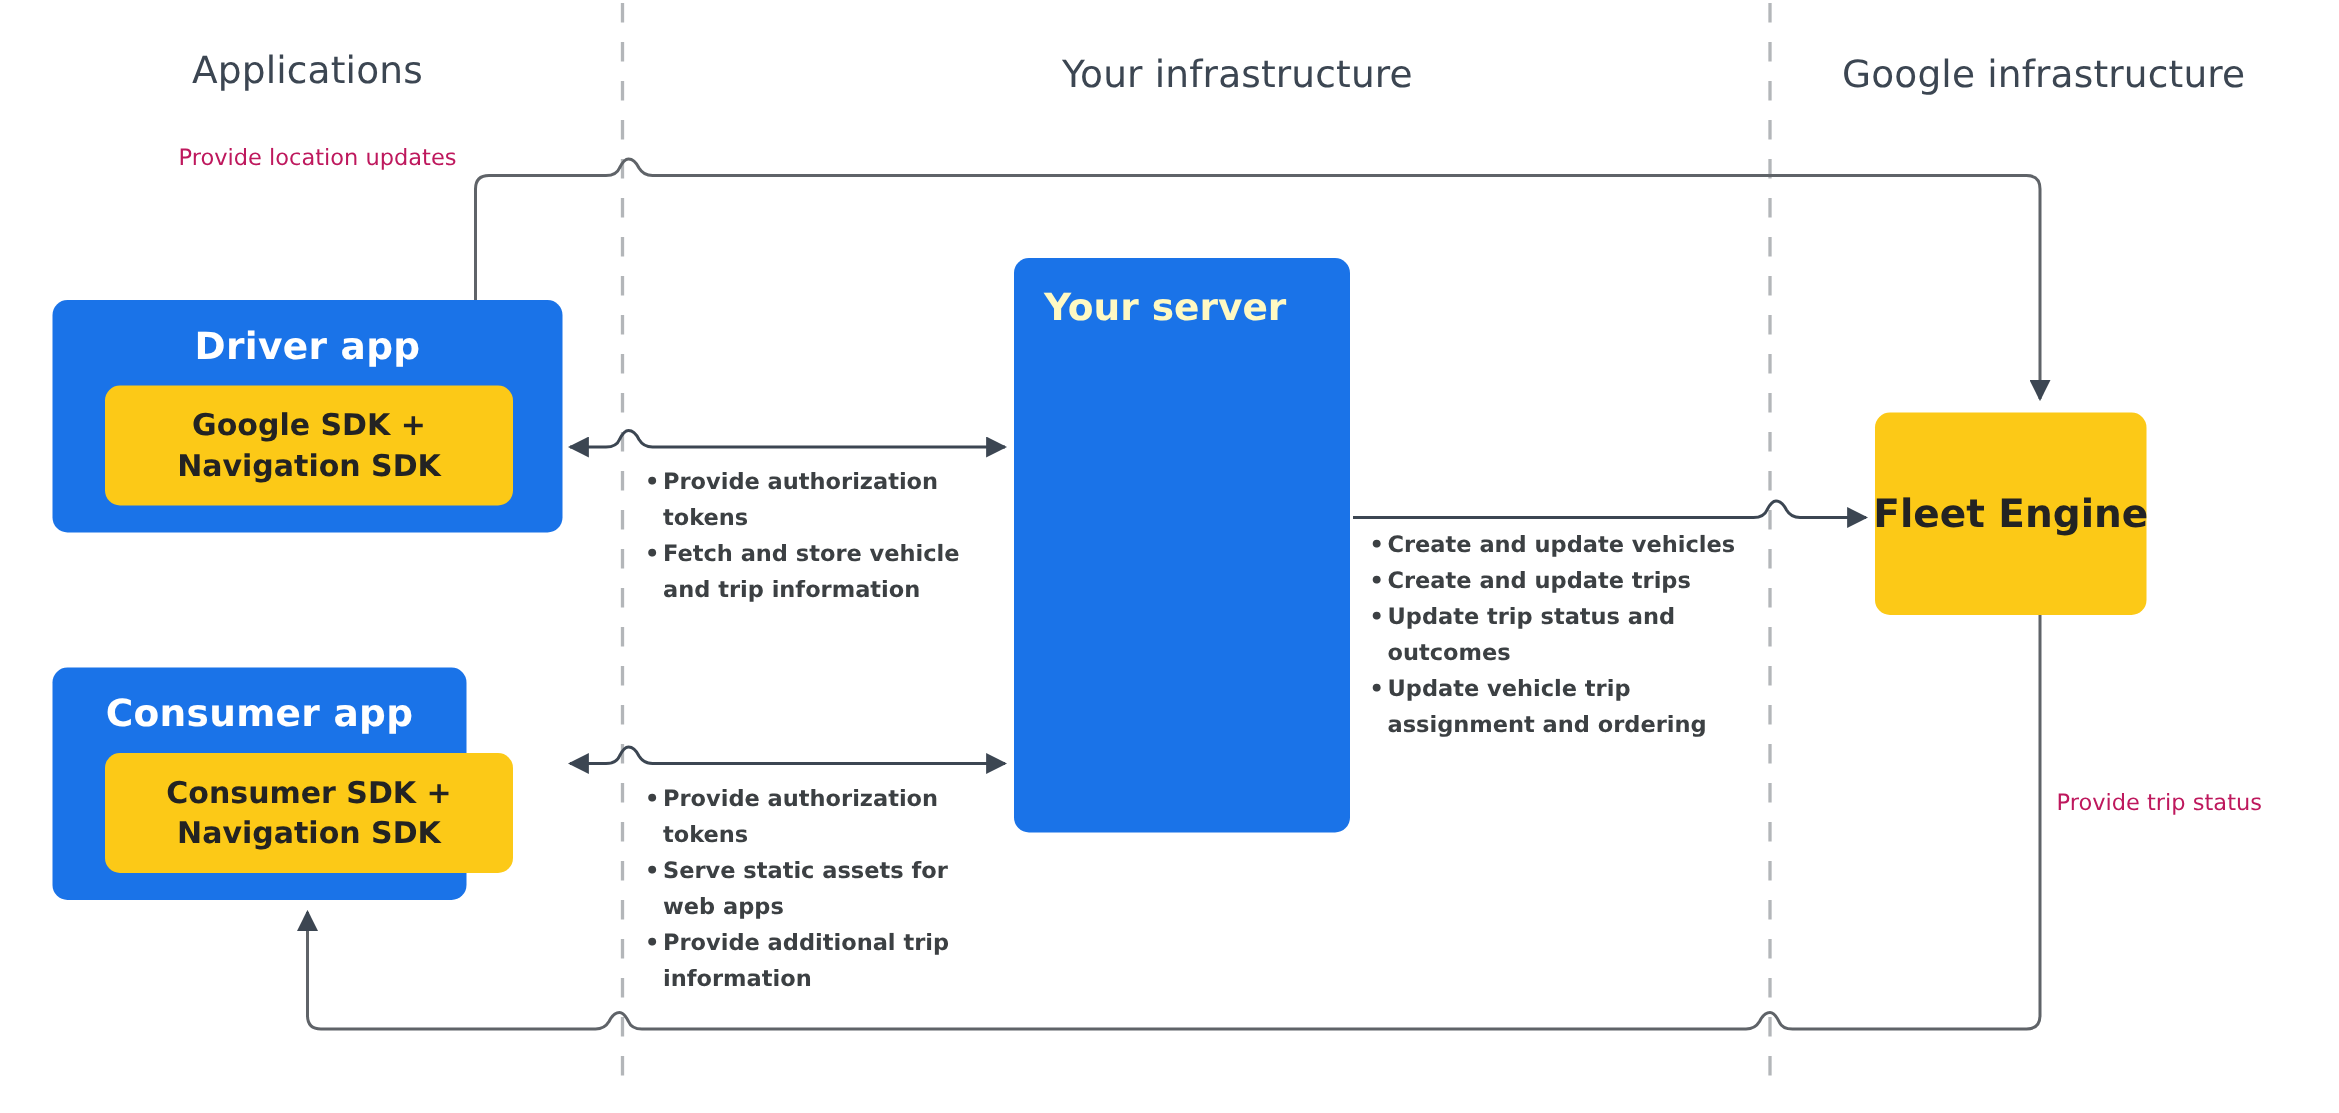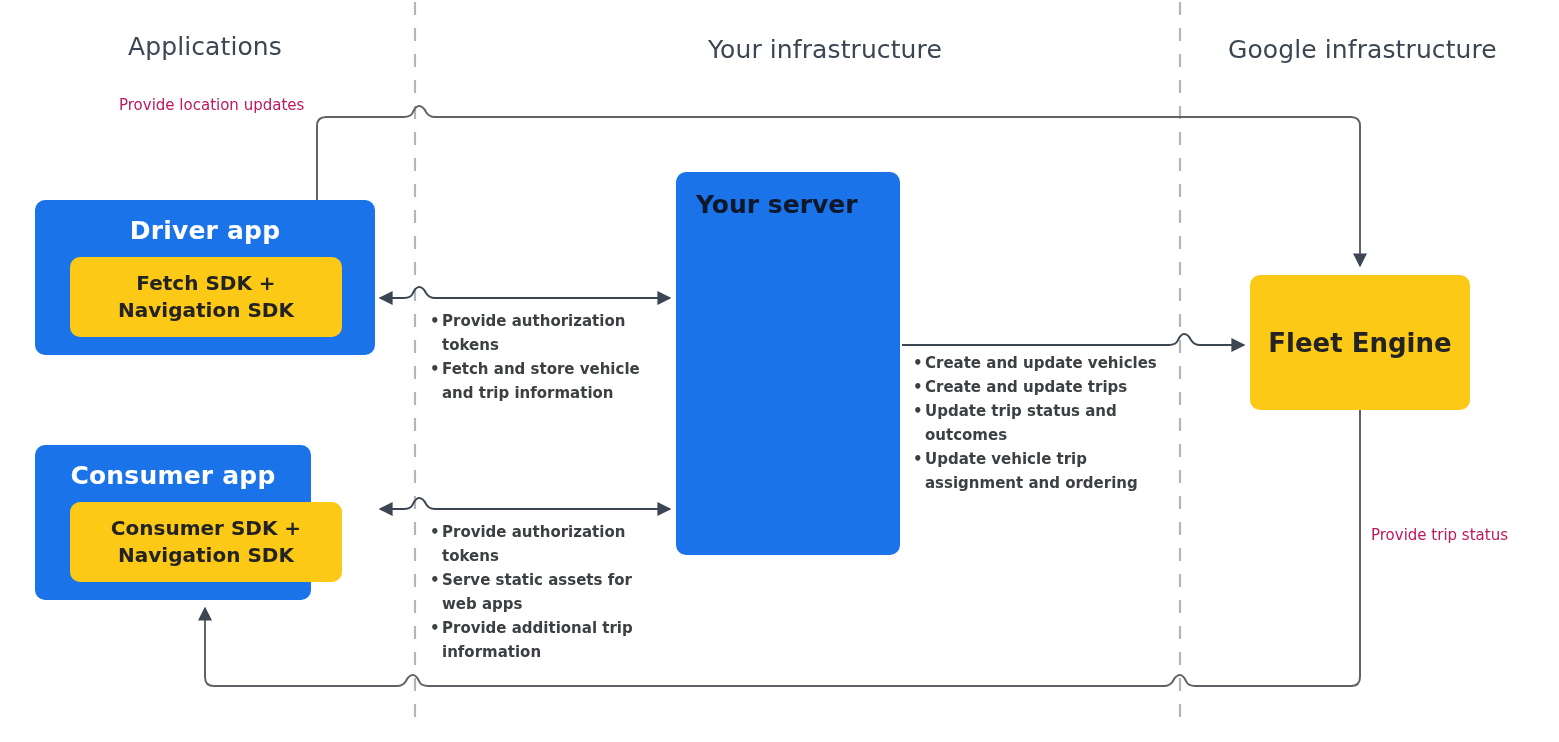--- a/index.html
+++ b/index.html
@@ -88,32 +88,32 @@
     top: 172px;
     width: 224px;
     height: 383px;
     background: #1a73e8;
     border-radius: 10px;
   }
   #your-server-title {
     position: absolute;
     left: 20px;
     top: 18px;
-    color: #0f172a;
+    color: #fef9c3;
     font-size: 25px;
     font-weight: 700;
     white-space: nowrap;
   }
 
   
   #fleet-engine {
     position: absolute;
     left: 1250px;
     top: 275px;
-    width: 220px;
+    width: 181px;
     height: 135px;
     background: #fcc917;
     border-radius: 10px;
     display: flex;
     align-items: center;
     justify-content: center;
   }
   #fleet-engine-title {
     color: #232323;
     font-size: 26px;
@@ -210,21 +210,21 @@
   </svg>
 
   <div class="col-header" id="hdr-applications">Applications</div>
   <div class="col-header" id="hdr-your-infra">Your infrastructure</div>
   <div class="col-header" id="hdr-google-infra">Google infrastructure</div>
 
   <div class="app-box" id="driver-app">
     <div class="app-title" id="driver-title">Driver app</div>
     <div class="sdk-box" id="driver-sdk">
       <span>
-        <span>Fetch SDK +</span><br>
+        <span>Google SDK +</span><br>
         <span>Navigation SDK</span>
       </span>
     </div>
   </div>
 
   <div class="app-box" id="consumer-app">
     <div class="app-title" id="consumer-title">Consumer app</div>
     <div class="sdk-box" id="consumer-sdk">
       <span>
         <span>Consumer SDK +</span><br>

